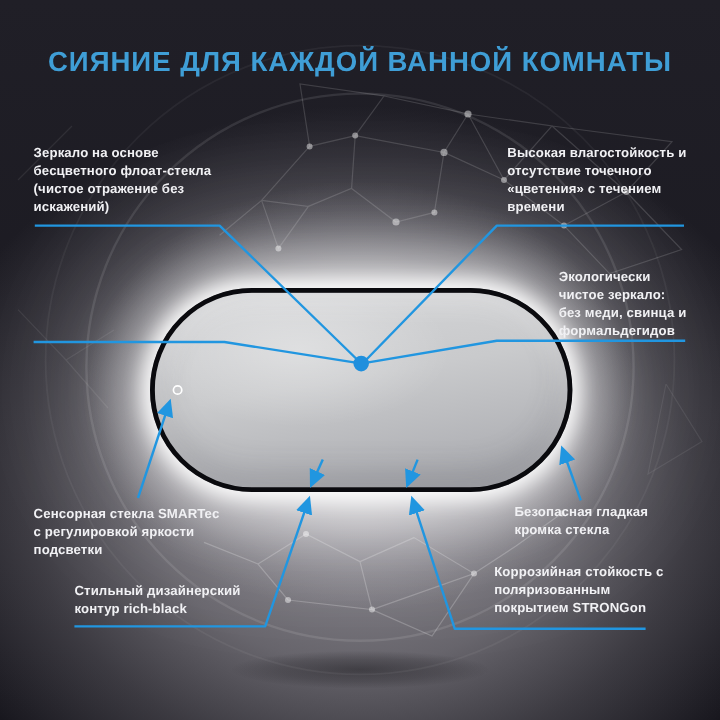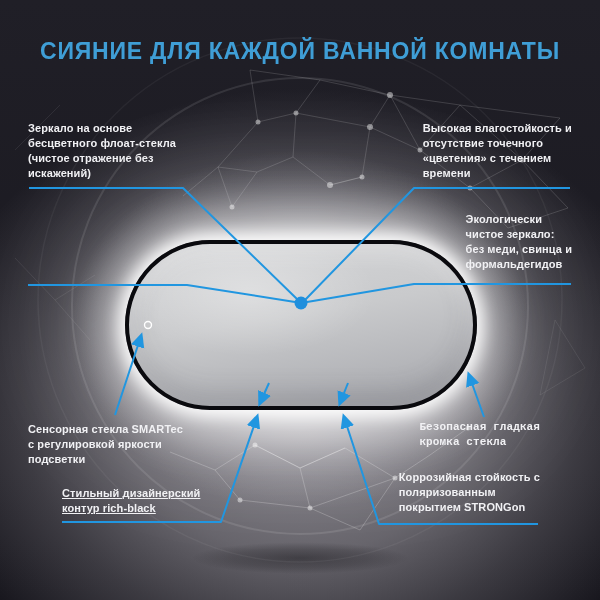--- a/index.html
+++ b/index.html
@@ -111,28 +111,28 @@
   <div class="title">СИЯНИЕ ДЛЯ КАЖДОЙ ВАННОЙ КОМНАТЫ</div>
 
   <div class="callout" style="left:28px;top:121px;">Зеркало на основе
 бесцветного флоат-стекла
 (чистое отражение без
 искажений)</div>
   <div class="callout r" style="right:28px;top:121px;">Высокая влагостойкость и
 отсутствие точечного
 «цветения» с течением
 времени</div>
-  <div class="callout r" style="right:28px;top:212px;">Экологически
+  <div class="callout r" style="right:28px;top:224px;">Экологически
 чистое зеркало:
 без меди, свинца и
 формальдегидов</div>
   <div class="callout" style="left:28px;top:422px;">Сенсорная стекла SMARTec
 с регулировкой яркости
 подсветки</div>
-  <div class="callout" style="left:62px;top:486px;text-decoration:underline;">Стильный дизайнерский
+  <div class="callout" style="left:62px;top:486px;">Стильный дизайнерский
 контур rich-black</div>
-  <div class="callout r" style="right:60px;top:420px;font-family:Liberation Mono, monospace;">Безопасная гладкая
+  <div class="callout r" style="right:60px;top:420px;">Безопасная гладкая
 кромка стекла</div>
-  <div class="callout r" style="right:60px;top:470px;">Коррозийная стойкость с
+  <div class="callout r" style="right:47px;top:470px;">Коррозийная стойкость с
 поляризованным
 покрытием STRONGon</div>
 
 </div>
 
 </body></html>

